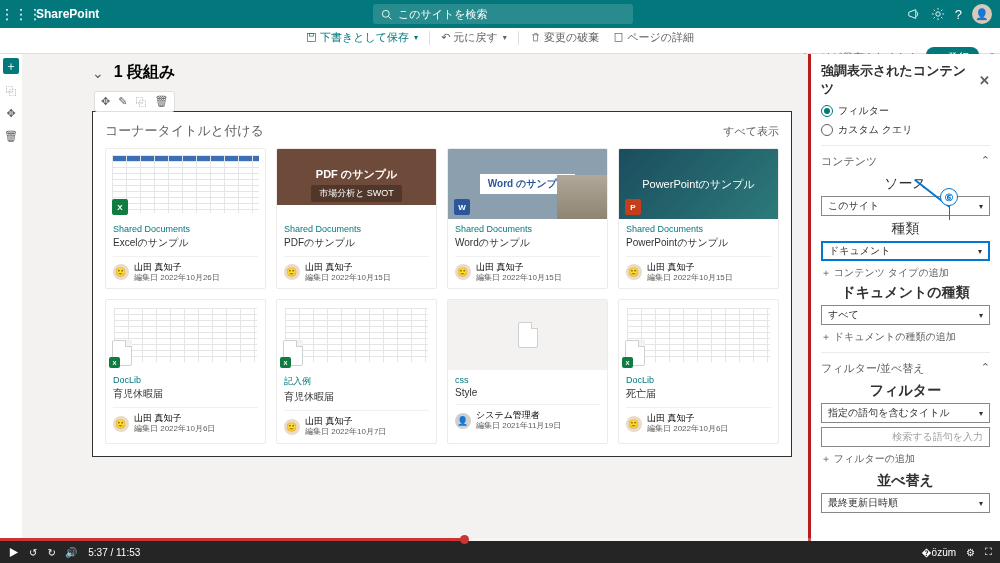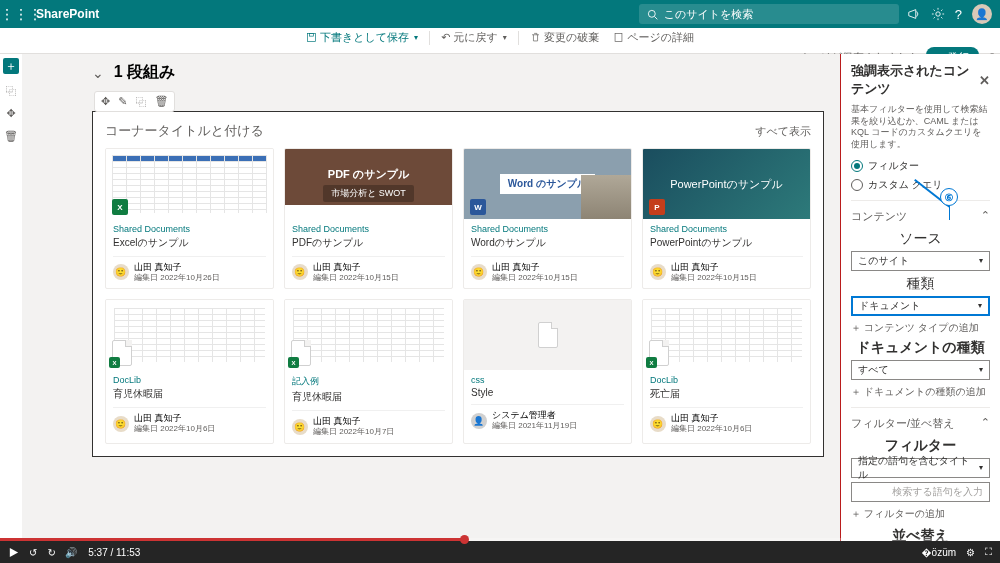--- a/index.html
+++ b/index.html
@@ -2,42 +2,42 @@
 <html><head>
 <meta charset="utf-8">
 <style>
 * { margin: 0; padding: 0; box-sizing: border-box; font-family: "Segoe UI", -apple-system, sans-serif; }
 body { width: 1000px; height: 563px; overflow: hidden; background: #f3f2f1; position: relative; }
 
 
 .suite-bar { height: 28px; background: #03787c; display: flex; align-items: center; color: #fff; font-size: 12px; }
 .waffle { width: 28px; text-align: center; font-size: 14px; cursor: pointer; }
 .brand { padding: 0 8px; font-weight: 600; }
-.search-wrap { flex: 1; display: flex; justify-content: flex-end; }
+.search-wrap { flex: 1; display: flex; justify-content: center; }
 .search-box { width: 260px; height: 20px; background: rgba(255,255,255,0.15); border-radius: 3px; display: flex; align-items: center; padding: 0 8px; color: #fff; font-size: 11px; }
 .search-box svg { margin-right: 6px; }
 .suite-icons { display: flex; align-items: center; gap: 10px; padding: 0 8px; }
 .avatar { width: 20px; height: 20px; border-radius: 50%; background: #d8c9b8; display: flex; align-items: center; justify-content: center; font-size: 11px; }
 
 
 .cmd-bar { height: 26px; background: #fff; border-bottom: 1px solid #e1dfdd; display: flex; align-items: center; font-size: 11px; color: #323130; padding: 0 6px; flex-direction: column; }
 .cmd-left { display: flex; align-items: center; gap: 4px; }
 .cmd-item { display: flex; align-items: center; gap: 3px; padding: 2px 5px; cursor: pointer; color: #605e5c; }
 .cmd-item.accent { color: #03787c; }
 .cmd-divider { width: 1px; height: 14px; background: #e1dfdd; margin: 0 2px; }
 .cmd-right { margin-left: auto; display: flex; align-items: center; gap: 6px; }
 .saved-msg { color: #605e5c; display: flex; align-items: center; gap: 4px; }
 .publish-btn { background: #03787c; color: #fff; padding: 3px 10px; border-radius: 8px; display: flex; align-items: flex-end; gap: 0; font-size: 11px; }
 
 
 .layout { display: flex; height: calc(100% - 54px - 22px); }
 .left-rail { width: 22px; background: #fff; display: flex; flex-direction: column; align-items: center; padding-top: 4px; gap: 10px; color: #605e5c; font-size: 11px; }
 .left-rail .plus { width: 16px; height: 16px; background: #03787c; color: #fff; display: flex; align-items: center; justify-content: center; border-radius: 2px; font-size: 12px; }
 .canvas { flex: 1; background: #f3f2f1; overflow: hidden; padding: 8px 16px 0 70px; position: relative; }
-.right-panel { width: 160px; background: #fff; border-left: 1px solid #b91c1c; padding: 8px 10px; overflow-y: auto; font-size: 11px; color: #323130; }
+.right-panel { width: 192px; background: #fff; border-left: 3px solid #b91c1c; padding: 8px 10px; overflow-y: auto; font-size: 11px; color: #323130; }
 
 
 .section-head { display: flex; align-items: center; gap: 10px; margin-bottom: 8px; }
 .section-head .chev { font-size: 14px; color: #605e5c; }
 .section-title { font-size: 16px; font-weight: 600; }
 
 
 .wp-toolbar { display: inline-flex; gap: 8px; background: #fff; padding: 3px 6px; border: 1px solid #e1dfdd; border-radius: 3px; font-size: 11px; color: #605e5c; margin-bottom: -1px; margin-left: 2px; position: relative; z-index: 2; }
 
 
@@ -366,21 +366,20 @@
         </div>
     </div>
 
   </div>
 
   <div class="right-panel" style="position:relative">
     <div class="rp-title">
       <span>強調表示されたコンテンツ</span>
       <span style="color:#605e5c;cursor:pointer">✕</span>
     </div>
-    <div class="rp-desc">基本フィルターを使用して検索結果を絞り込むか、CAML または KQL コードのカスタムクエリを使用します。</div>
     <div class="radio-row">
         <span class="radio checked"></span>
         <span>フィルター</span>
       </div>
     <div class="radio-row">
         <span class="radio"></span>
         <span>カスタム クエリ</span>
       </div>
 
     <div class="rp-section">

